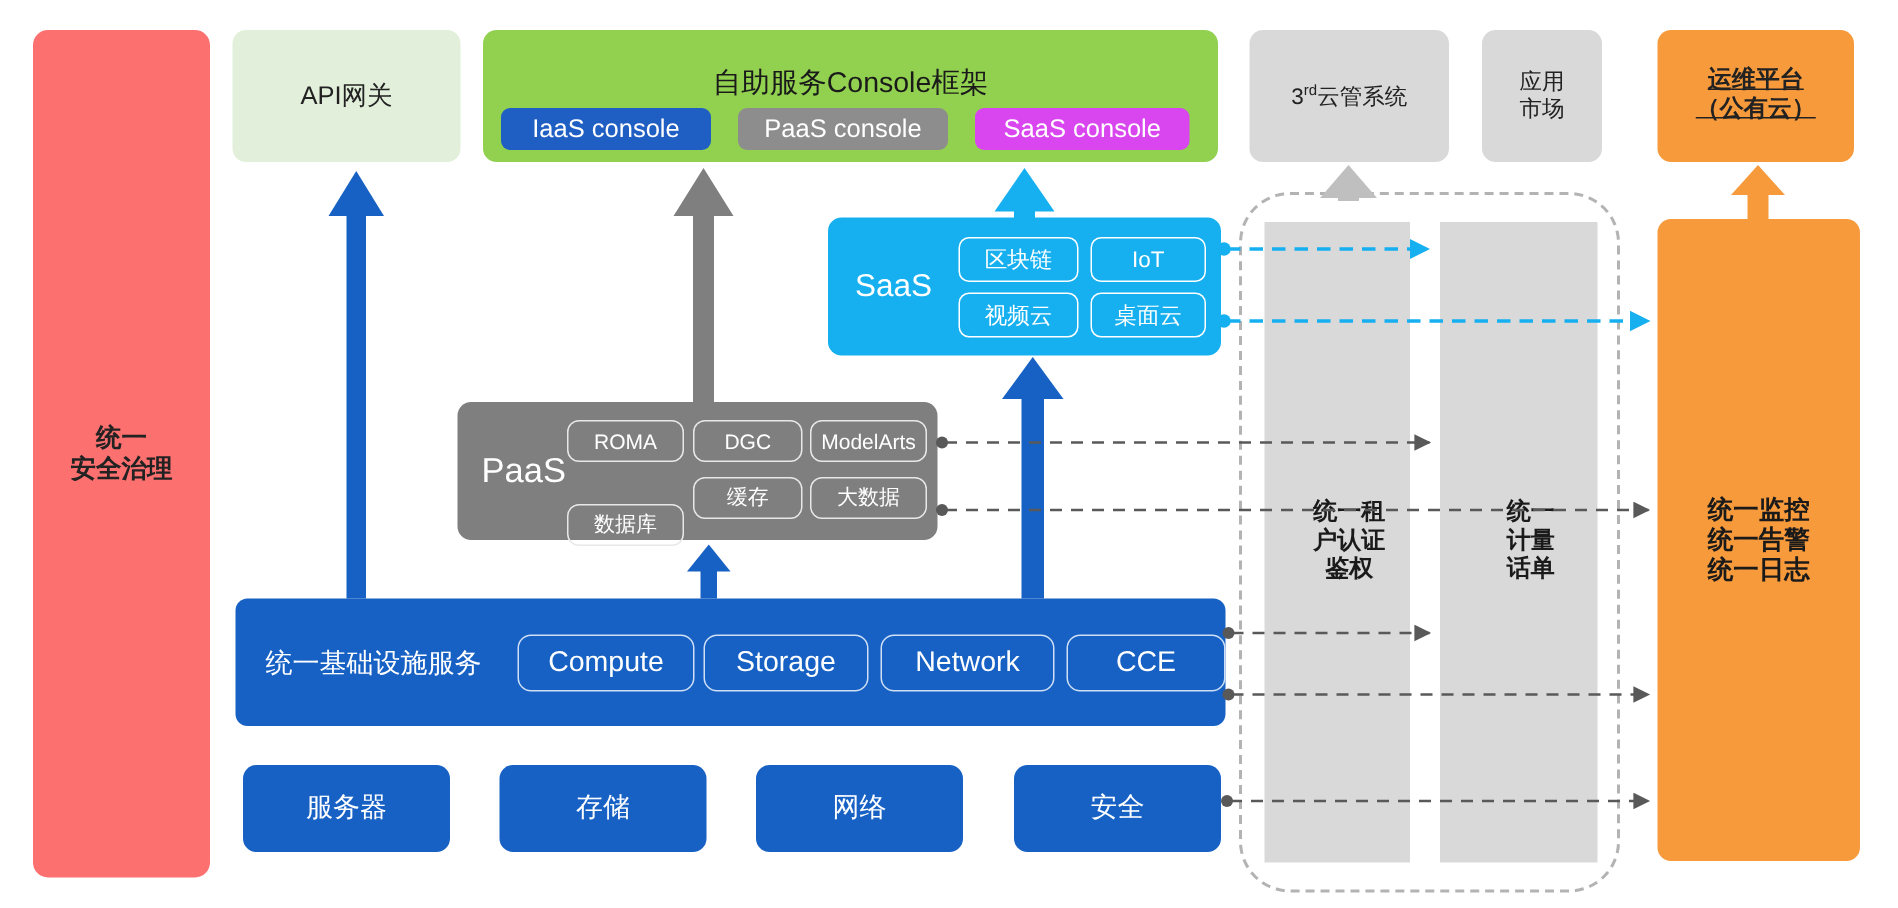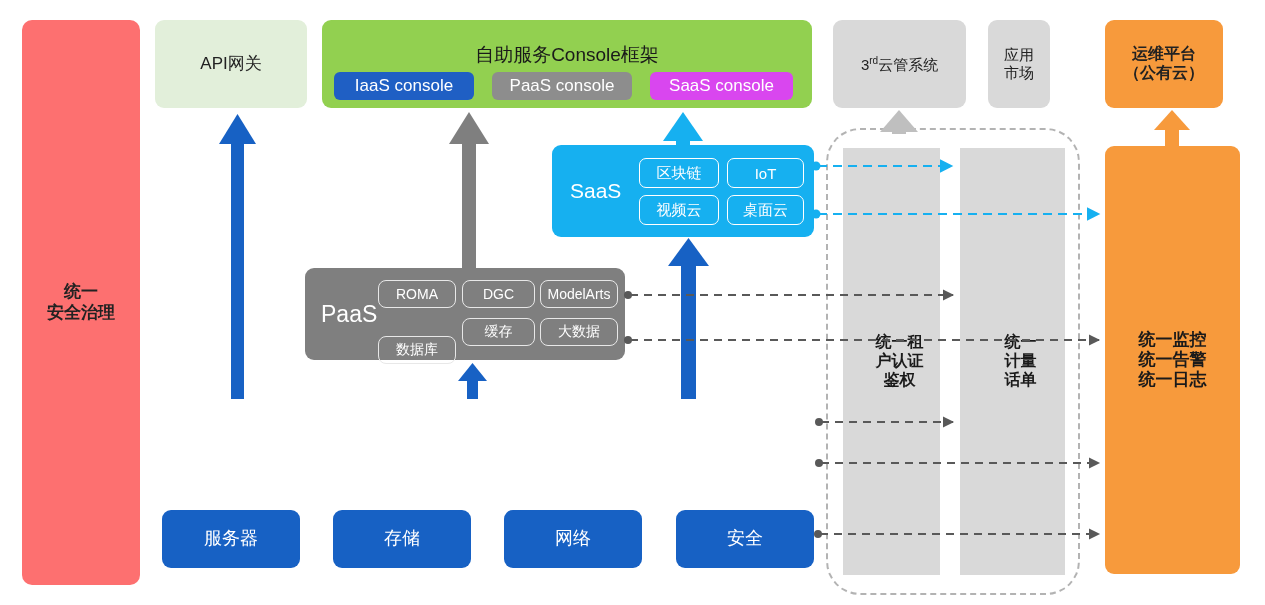--- a/index.html
+++ b/index.html
@@ -77,26 +77,26 @@
     </div>
     <div class="console-chip chip-saas" style="left:328px;top:52px;width:143px;height:28px;">
       <span>SaaS console</span>
     </div>
   </div>
 
   <div class="box gray-box" style="left:833px;top:20px;width:133px;height:88px;">
     <span class="lbl"><span>3</span><sup style="font-size:10px;">rd</sup><span>云管系统</span></span>
   </div>
 
-  <div class="box gray-box" style="left:988px;top:20px;width:62px;height:88px;">
+  <div class="box gray-box" style="left:988px;top:20px;width:80px;height:88px;">
     <span class="lbl">应用
 市场</span>
   </div>
 
-  <div class="box orange-box" style="left:1105px;top:20px;width:118px;height:88px;">
+  <div class="box orange-box" style="left:1105px;top:20px;width:131px;height:88px;text-decoration:underline;">
     <span class="lbl">运维平台
 （公有云）</span>
   </div>
 
   <div class="saas-box" style="position:absolute;left:552px;top:145px;width:262px;height:92px;">
     <div class="saas-name">SaaS</div>
     <div class="sub-chip" style="left:87px;top:13px;width:80px;height:30px;">
       <span>区块链</span>
     </div>
     <div class="sub-chip" style="left:175px;top:13px;width:77px;height:30px;">
@@ -125,20 +125,35 @@
       <span>数据库</span>
     </div>
     <div class="paas-chip" style="left:157px;top:50px;width:73px;height:28px;">
       <span>缓存</span>
     </div>
     <div class="paas-chip" style="left:235px;top:50px;width:78px;height:28px;">
       <span>大数据</span>
     </div>
   </div>
 
+  <div class="infra-bar" style="position:absolute;left:157px;top:399px;width:660px;height:85px;">
+    <div class="infra-name">统一基础设施服务</div>
+    <div class="infra-chip" style="left:188px;top:24px;width:118px;height:38px;">
+      <span>Compute</span>
+    </div>
+    <div class="infra-chip" style="left:312px;top:24px;width:110px;height:38px;">
+      <span>Storage</span>
+    </div>
+    <div class="infra-chip" style="left:430px;top:24px;width:116px;height:38px;">
+      <span>Network</span>
+    </div>
+    <div class="infra-chip" style="left:554px;top:24px;width:106px;height:38px;">
+      <span>CCE</span>
+    </div>
+  </div>
 
   <div class="box blue-box" style="left:162px;top:510px;width:138px;height:58px;">
     <span class="lbl">服务器</span>
   </div>
   <div class="box blue-box" style="left:333px;top:510px;width:138px;height:58px;">
     <span class="lbl">存储</span>
   </div>
   <div class="box blue-box" style="left:504px;top:510px;width:138px;height:58px;">
     <span class="lbl">网络</span>
   </div>

